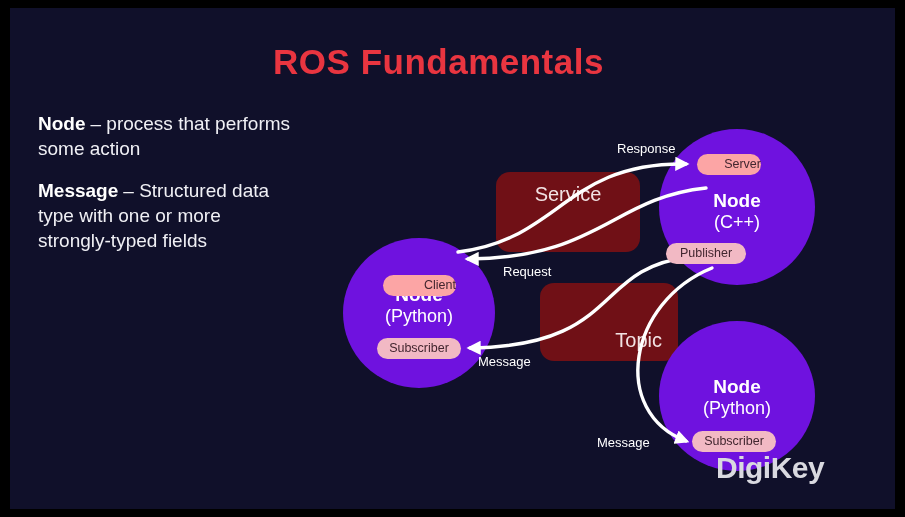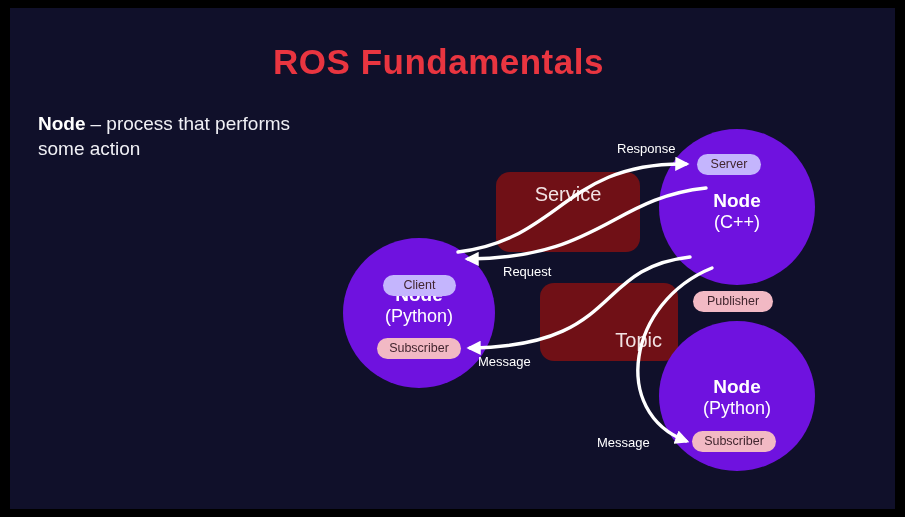--- a/index.html
+++ b/index.html
@@ -99,24 +99,24 @@
   .pill {
     position: absolute;
     height: 21px;
     line-height: 21px;
     border-radius: 11px;
     font-size: 12.5px;
     color: #42262f;
     text-align: center;
     z-index: 3;
   }
-  .pill-tan  { background: #c4b5fd; }
+  .pill-tan  { background: #fca5a5; text-align: right; }
   .pill-pink { background: #f2b9c4; }
   .pill-server     { left: 697px; top: 154px; width: 64px; }
-  .pill-publisher  { left: 693px; top: 243px; width: 80px; margin-top: 48px; }
+  .pill-publisher  { left: 666px; top: 243px; width: 80px; }
   .pill-client     { left: 383px; top: 251px; width: 73px; margin-top: 24px; }
   .pill-sub-left   { left: 377px; top: 338px; width: 84px; }
   .pill-sub-bottom { left: 692px; top: 431px; width: 84px; }
 
   
   .edge-label {
     position: absolute;
     color: #ffffff;
     font-size: 13px;
     z-index: 3;
@@ -142,20 +142,25 @@
 
 <div class="frame">
   <div class="slide"></div>
 
   <h1 class="title">ROS Fundamentals</h1>
 
   <div class="defs">
     <p class="def">
       <strong>Node</strong><span class="def-body">– process that performs
 some action</span>
+    </p>
+    <p class="def">
+      <strong>Message</strong><span class="def-body">– Structured data
+type with one or more
+strongly-typed fields</span>
     </p>
   </div>
 
   <div class="box box-service">
     <div class="box-label">Service</div>
   </div>
   <div class="box box-topic">
     <div class="box-label">Topic</div>
   </div>
 
@@ -188,13 +193,14 @@
   <div class="pill pill-pink pill-publisher">Publisher</div>
   <div class="pill pill-tan pill-client">Client</div>
   <div class="pill pill-pink pill-sub-left">Subscriber</div>
   <div class="pill pill-pink pill-sub-bottom">Subscriber</div>
 
   <span class="edge-label lbl-response">Response</span>
   <span class="edge-label lbl-request">Request</span>
   <span class="edge-label lbl-message-topic">Message</span>
   <span class="edge-label lbl-message-direct">Message</span>
 
+  <div class="logo">DigiKey</div>
 </div>
 
 </body></html>

